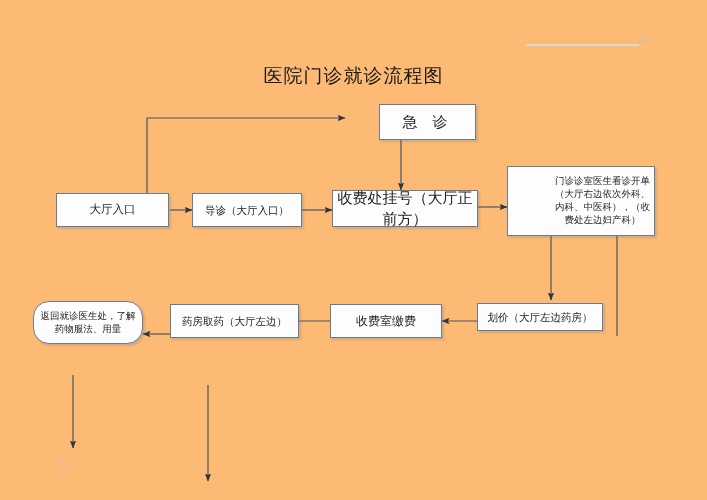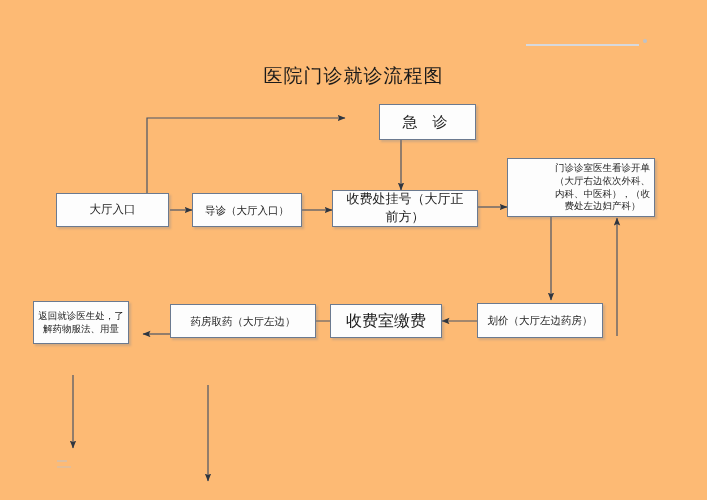--- a/index.html
+++ b/index.html
@@ -37,22 +37,22 @@
     padding: 2px 4px;
     z-index: 3;
   }
   .node-title {
     display: block;
     width: 100%;
   }
   .t-emergency { font-size: 15px; letter-spacing: 5px; }
   .t-small { font-size: 9.5px; }
   .t-mid { font-size: 10.5px; text-align: center; }
-  .t-reg  { font-size: 13px; font-family: Liberation Mono, monospace; }
-  .t-pay  { font-size: 16px; text-align: center; }
+  .t-reg  { font-size: 15px; }
+  .t-pay  { font-size: 12px; text-align: center; }
   .t-patient { font-size: 11.5px; }
 
   #page-title {
     position: absolute;
     left: 0;
     top: 63px;
     width: 707px;
     text-align: center;
     font-size: 19px;
     color: #1a1a1a;
@@ -146,36 +146,36 @@
   </div>
 
   <div class="node" style="left:332px; top:190px; width:146px; height:37px;">
     <span class="node-title t-reg">收费处挂号（大厅正 前方）</span>
   </div>
 
   <div class="node" style="left:344px; top:104px; width:97px; height:36px;margin-left:35px;">
     <span class="node-title t-emergency">急 诊</span>
   </div>
 
-  <div class="node" style="left:507px; top:158px; width:148px; height:59px;padding-left:47px;">
+  <div class="node" style="left:507px; top:166px; width:148px; height:70px;padding-left:47px;">
     <span class="node-title t-small">门诊诊室医生看诊开单（大厅右边依次外科、内科、中医科），（收费处左边妇产科）</span>
   </div>
 
-  <div class="node" style="left:477px; top:303px; width:126px; height:35px;">
+  <div class="node" style="left:477px; top:303px; width:126px; height:28px;">
     <span class="node-title t-mid">划价（大厅左边药房）</span>
   </div>
 
   <div class="node" style="left:330px; top:304px; width:112px; height:34px;">
     <span class="node-title t-pay">收费室缴费</span>
   </div>
 
-  <div class="node" style="left:170px; top:304px; width:146px; height:34px;">
+  <div class="node" style="left:170px; top:304px; width:129px; height:34px;">
     <span class="node-title t-mid">药房取药（大厅左边）</span>
   </div>
 
-  <div class="node" style="left:33px; top:301px; width:96px; height:43px;">
+  <div class="node" style="left:33px; top:301px; width:110px; height:43px;border-radius:16px;">
     <span class="node-title t-small">返回就诊医生处，了解药物服法、用量</span>
   </div>
 
   <div class="speck" style="left:57px; top:460px; width:10px; height:2px; opacity:0.5;"></div>
   <div class="speck" style="left:57px; top:466px; width:14px; height:2px; opacity:0.4;"></div>
 
 </div>
 
 </body></html>

